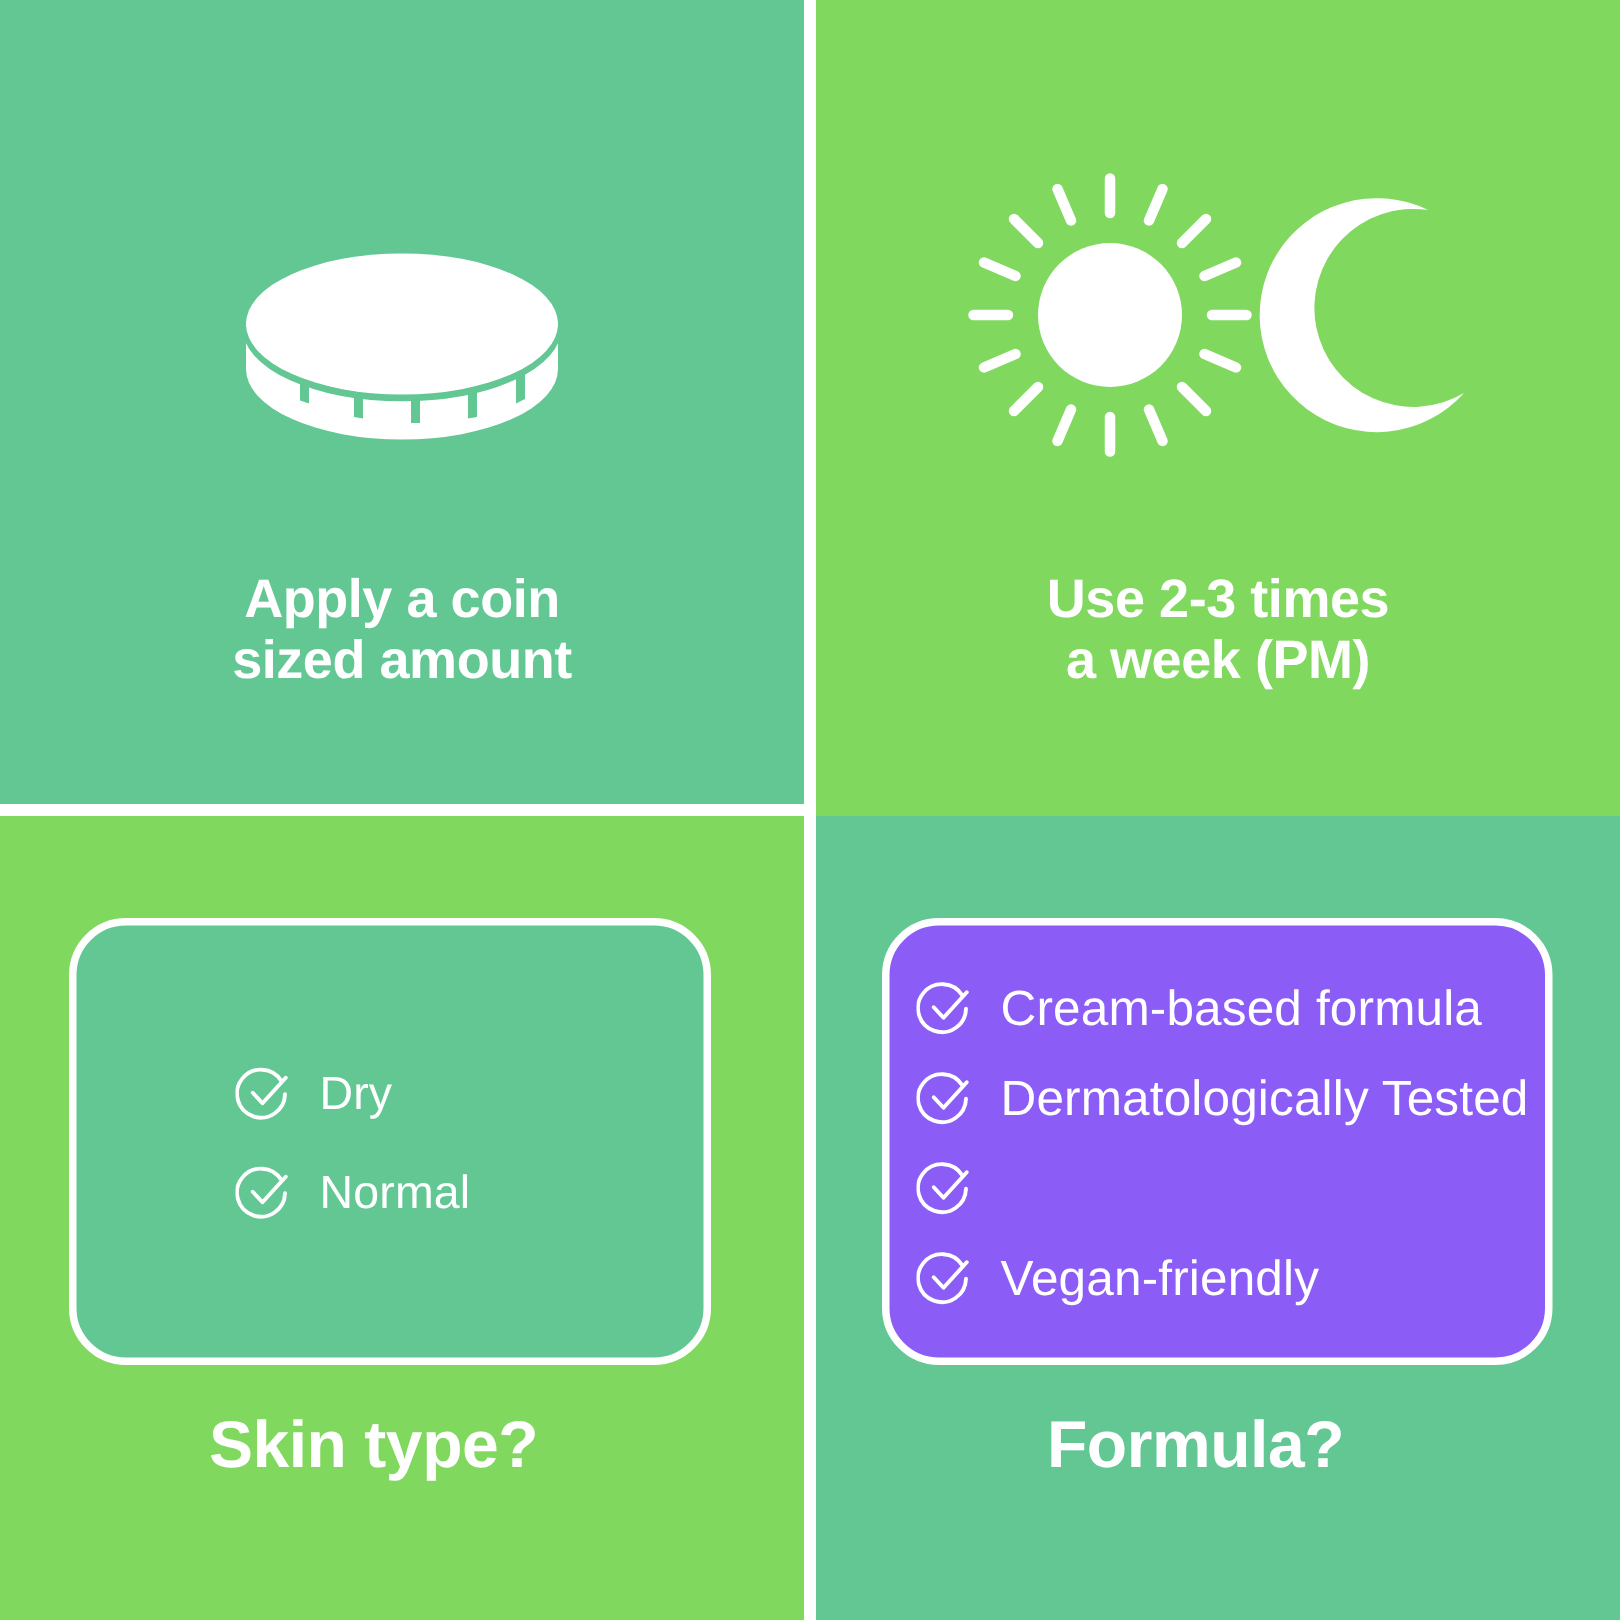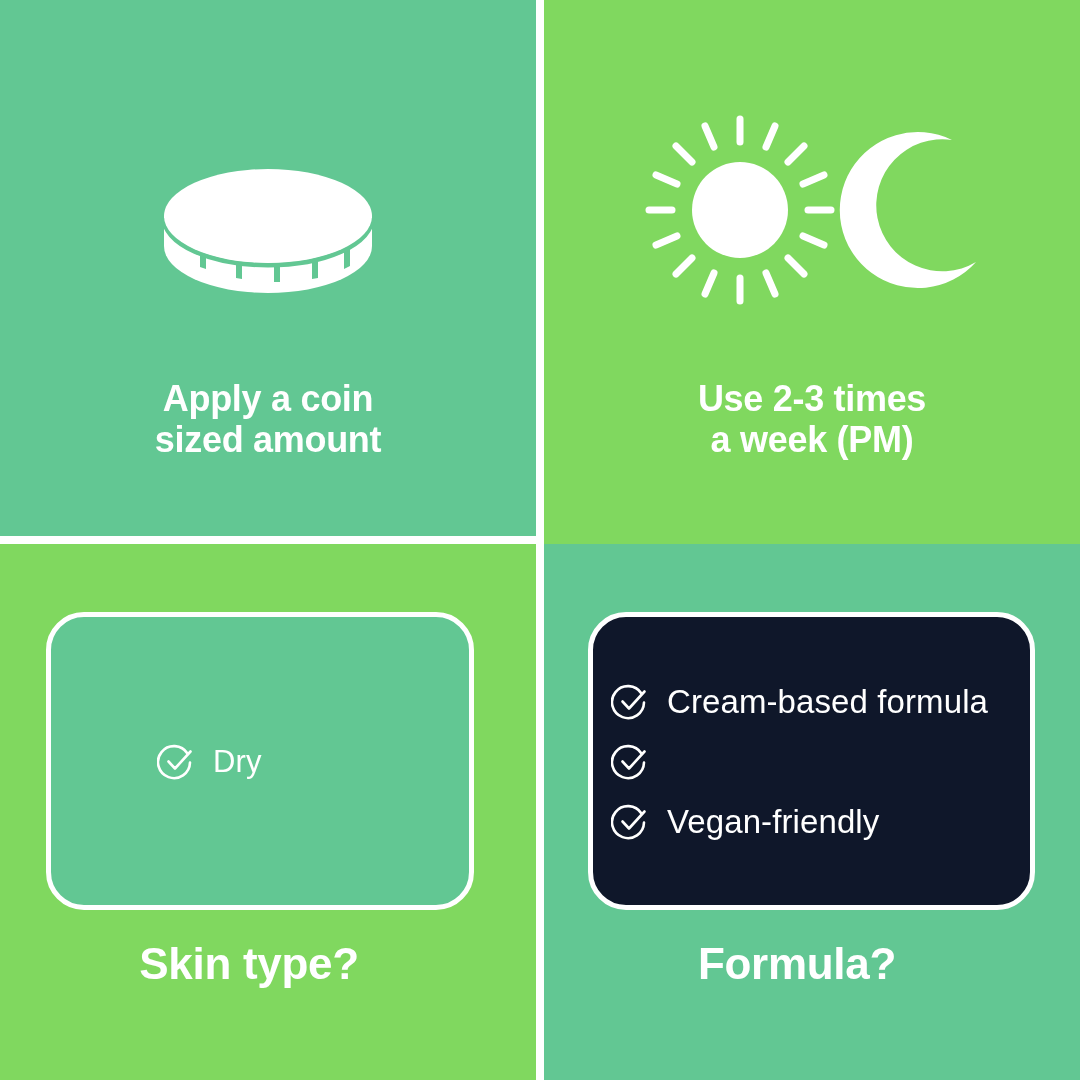--- a/index.html
+++ b/index.html
@@ -72,21 +72,21 @@
     top: 612px;
     width: 428px;
     height: 298px;
     background: #62c793;
   }
   .card-formula {
     left: 588px;
     top: 612px;
     width: 447px;
     height: 298px;
-    background: #0f172a;
+    background: #8b5cf6;
   }
 
   .card-inner {
     width: 100%;
     height: 100%;
     display: flex;
     flex-direction: column;
     justify-content: center;
     box-sizing: border-box;
   }
@@ -197,39 +197,53 @@
 
       <div class="check-row">
         <svg class="check-icon" width="40" height="40" viewBox="0 0 40 40">
           <path d="M30.5 12.5 A16 16 0 1 0 33 21.5" fill="none" stroke="#ffffff" stroke-width="2.6" stroke-linecap="round"></path>
           <path d="M11.5 20.5 L18 27.5 L33.5 10.5" fill="none" stroke="#ffffff" stroke-width="2.6" stroke-linecap="round" stroke-linejoin="round"></path>
         </svg>
         <span class="label">Dry</span>
       </div>
 
 
+      <div class="check-row">
+        <svg class="check-icon" width="40" height="40" viewBox="0 0 40 40">
+          <path d="M30.5 12.5 A16 16 0 1 0 33 21.5" fill="none" stroke="#ffffff" stroke-width="2.6" stroke-linecap="round"></path>
+          <path d="M11.5 20.5 L18 27.5 L33.5 10.5" fill="none" stroke="#ffffff" stroke-width="2.6" stroke-linecap="round" stroke-linejoin="round"></path>
+        </svg>
+        <span class="label">Normal</span>
+      </div>
 
     </div>
   </div>
 
   <div class="question" style="left:0; width:498px;">Skin type?</div>
 
   <div class="panel panel-br"></div>
 
   <div class="card card-formula">
     <div class="card-inner">
 
       <div class="check-row">
         <svg class="check-icon" width="40" height="40" viewBox="0 0 40 40">
           <path d="M30.5 12.5 A16 16 0 1 0 33 21.5" fill="none" stroke="#ffffff" stroke-width="2.6" stroke-linecap="round"></path>
           <path d="M11.5 20.5 L18 27.5 L33.5 10.5" fill="none" stroke="#ffffff" stroke-width="2.6" stroke-linecap="round" stroke-linejoin="round"></path>
         </svg>
         <span class="label">Cream-based formula</span>
       </div>
 
+      <div class="check-row">
+        <svg class="check-icon" width="40" height="40" viewBox="0 0 40 40">
+          <path d="M30.5 12.5 A16 16 0 1 0 33 21.5" fill="none" stroke="#ffffff" stroke-width="2.6" stroke-linecap="round"></path>
+          <path d="M11.5 20.5 L18 27.5 L33.5 10.5" fill="none" stroke="#ffffff" stroke-width="2.6" stroke-linecap="round" stroke-linejoin="round"></path>
+        </svg>
+        <span class="label">Dermatologically Tested</span>
+      </div>
 
       <div class="check-row">
         <svg class="check-icon" width="40" height="40" viewBox="0 0 40 40">
           <path d="M30.5 12.5 A16 16 0 1 0 33 21.5" fill="none" stroke="#ffffff" stroke-width="2.6" stroke-linecap="round"></path>
           <path d="M11.5 20.5 L18 27.5 L33.5 10.5" fill="none" stroke="#ffffff" stroke-width="2.6" stroke-linecap="round" stroke-linejoin="round"></path>
         </svg>
       </div>
 
       <div class="check-row">
         <svg class="check-icon" width="40" height="40" viewBox="0 0 40 40">

